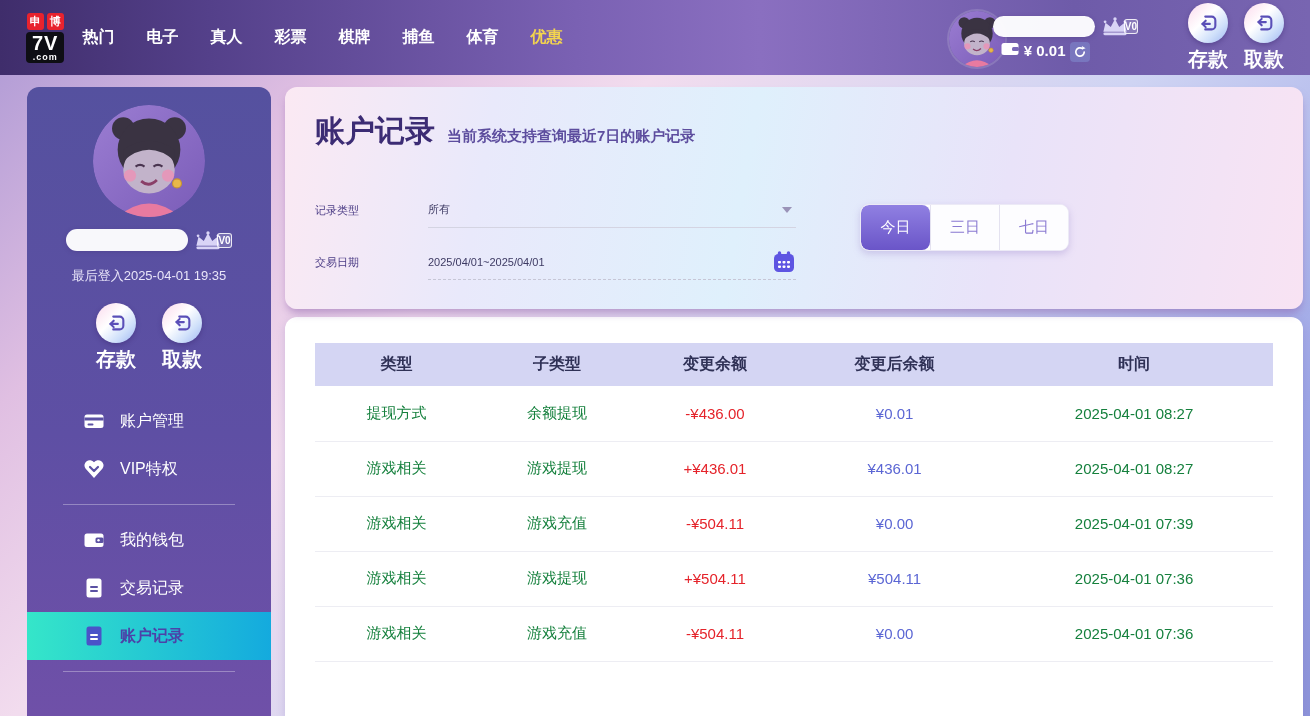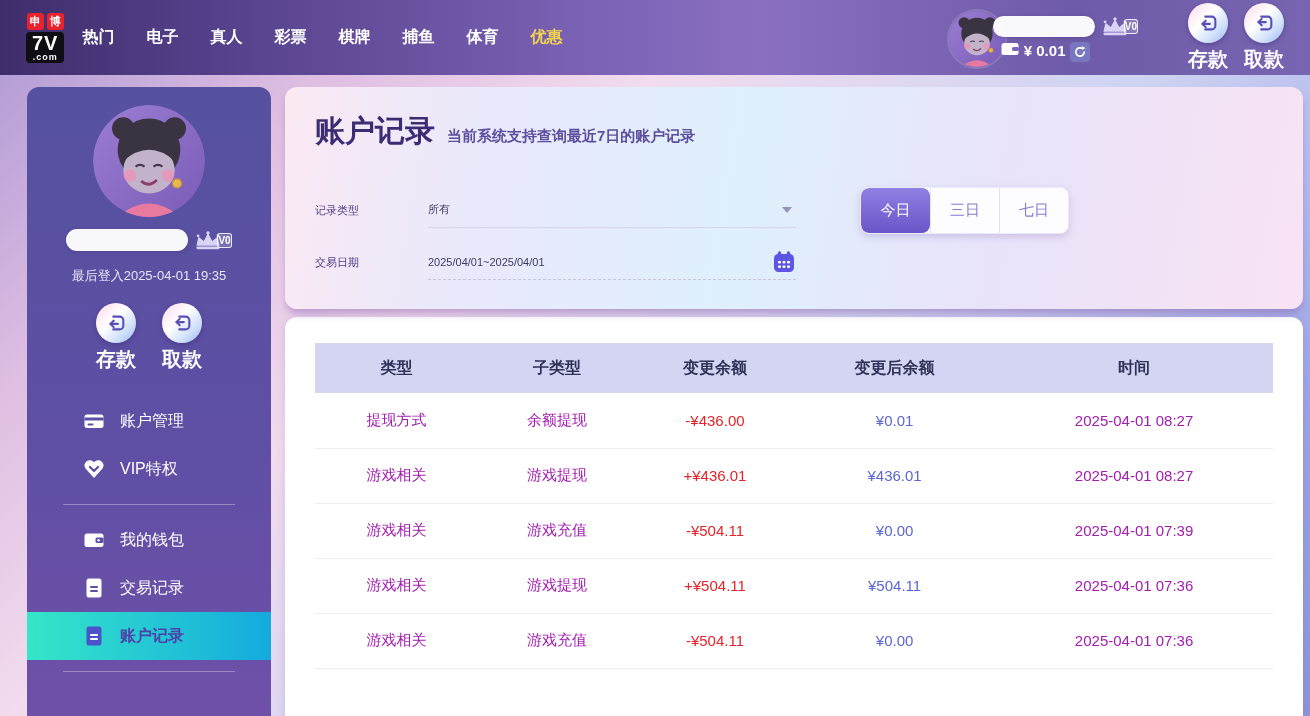--- a/index.html
+++ b/index.html
@@ -70,33 +70,33 @@
   .subtitle { font-size:15px; color:#5d4d9e; font-weight:600; }
   .filters { margin-top:32px; position:relative; }
   .filter-row { display:flex; align-items:center; height:52px; }
   .filter-label { width:113px; font-size:11px; color:#4b3c85; }
   .field { width:368px; height:36px; display:flex; align-items:center; justify-content:space-between;
     font-size:11px; color:#3d3a63; cursor:pointer; }
   .field-select { border-bottom:1px solid #d4d4e2; }
   .field-date { border-bottom:1px dashed #c6c6d6; }
   .caret { width:0; height:0; border-left:5px solid transparent; border-right:5px solid transparent;
     border-top:6px solid #9a93b8; margin-right:4px; }
-  .quick-group { position:absolute; left:545px; top:3px; display:flex; background:#fff;
+  .quick-group { position:absolute; left:545px; top:20px; display:flex; background:#fff;
     border:1px solid #eceaf6; border-radius:9px; overflow:hidden;
     box-shadow:0 3px 7px rgba(148,130,200,.35); }
   .qb { width:69px; height:45px; display:flex; align-items:center; justify-content:center;
     font-size:15px; color:#8a7ad2; cursor:pointer; border-left:1px solid #e4e2f0; background:#fdfdff; }
   .qb:first-child { border-left:none; }
   .qb.active { background:linear-gradient(180deg,#9080e2 0%,#6a55c8 100%); color:#fff; border-radius:8px; }
 
   .table-panel { margin-top:8px; background:#fff; border-radius:12px 12px 0 0; height:399px;
     padding:26px 30px 0; box-shadow:0 3px 8px rgba(120,100,180,.25); }
   table { width:100%; border-collapse:collapse; table-layout:fixed; }
-  thead th { background:#d4d5f3; height:50px; font-size:16px; color:#2f3156; font-weight:700; text-align:center; }
-  tbody td { height:55px; text-align:center; font-size:15px; color:#a21caf;
+  thead th { background:#d4d5f3; height:43px; font-size:16px; color:#2f3156; font-weight:700; text-align:center; }
+  tbody td { height:55px; text-align:center; font-size:15px; color:#15803d;
     border-bottom:1px solid #ededf3; }
   .amt-change { color:#e5232a; }
   .amt-after { color:#5b66d4; }
 
   .refresh-box { width:20px; height:20px; border-radius:4px; background:rgba(150,200,255,.25);
     display:flex; align-items:center; justify-content:center; cursor:pointer; }
   svg { display:block; }
 </style>
 </head>
 <body>

